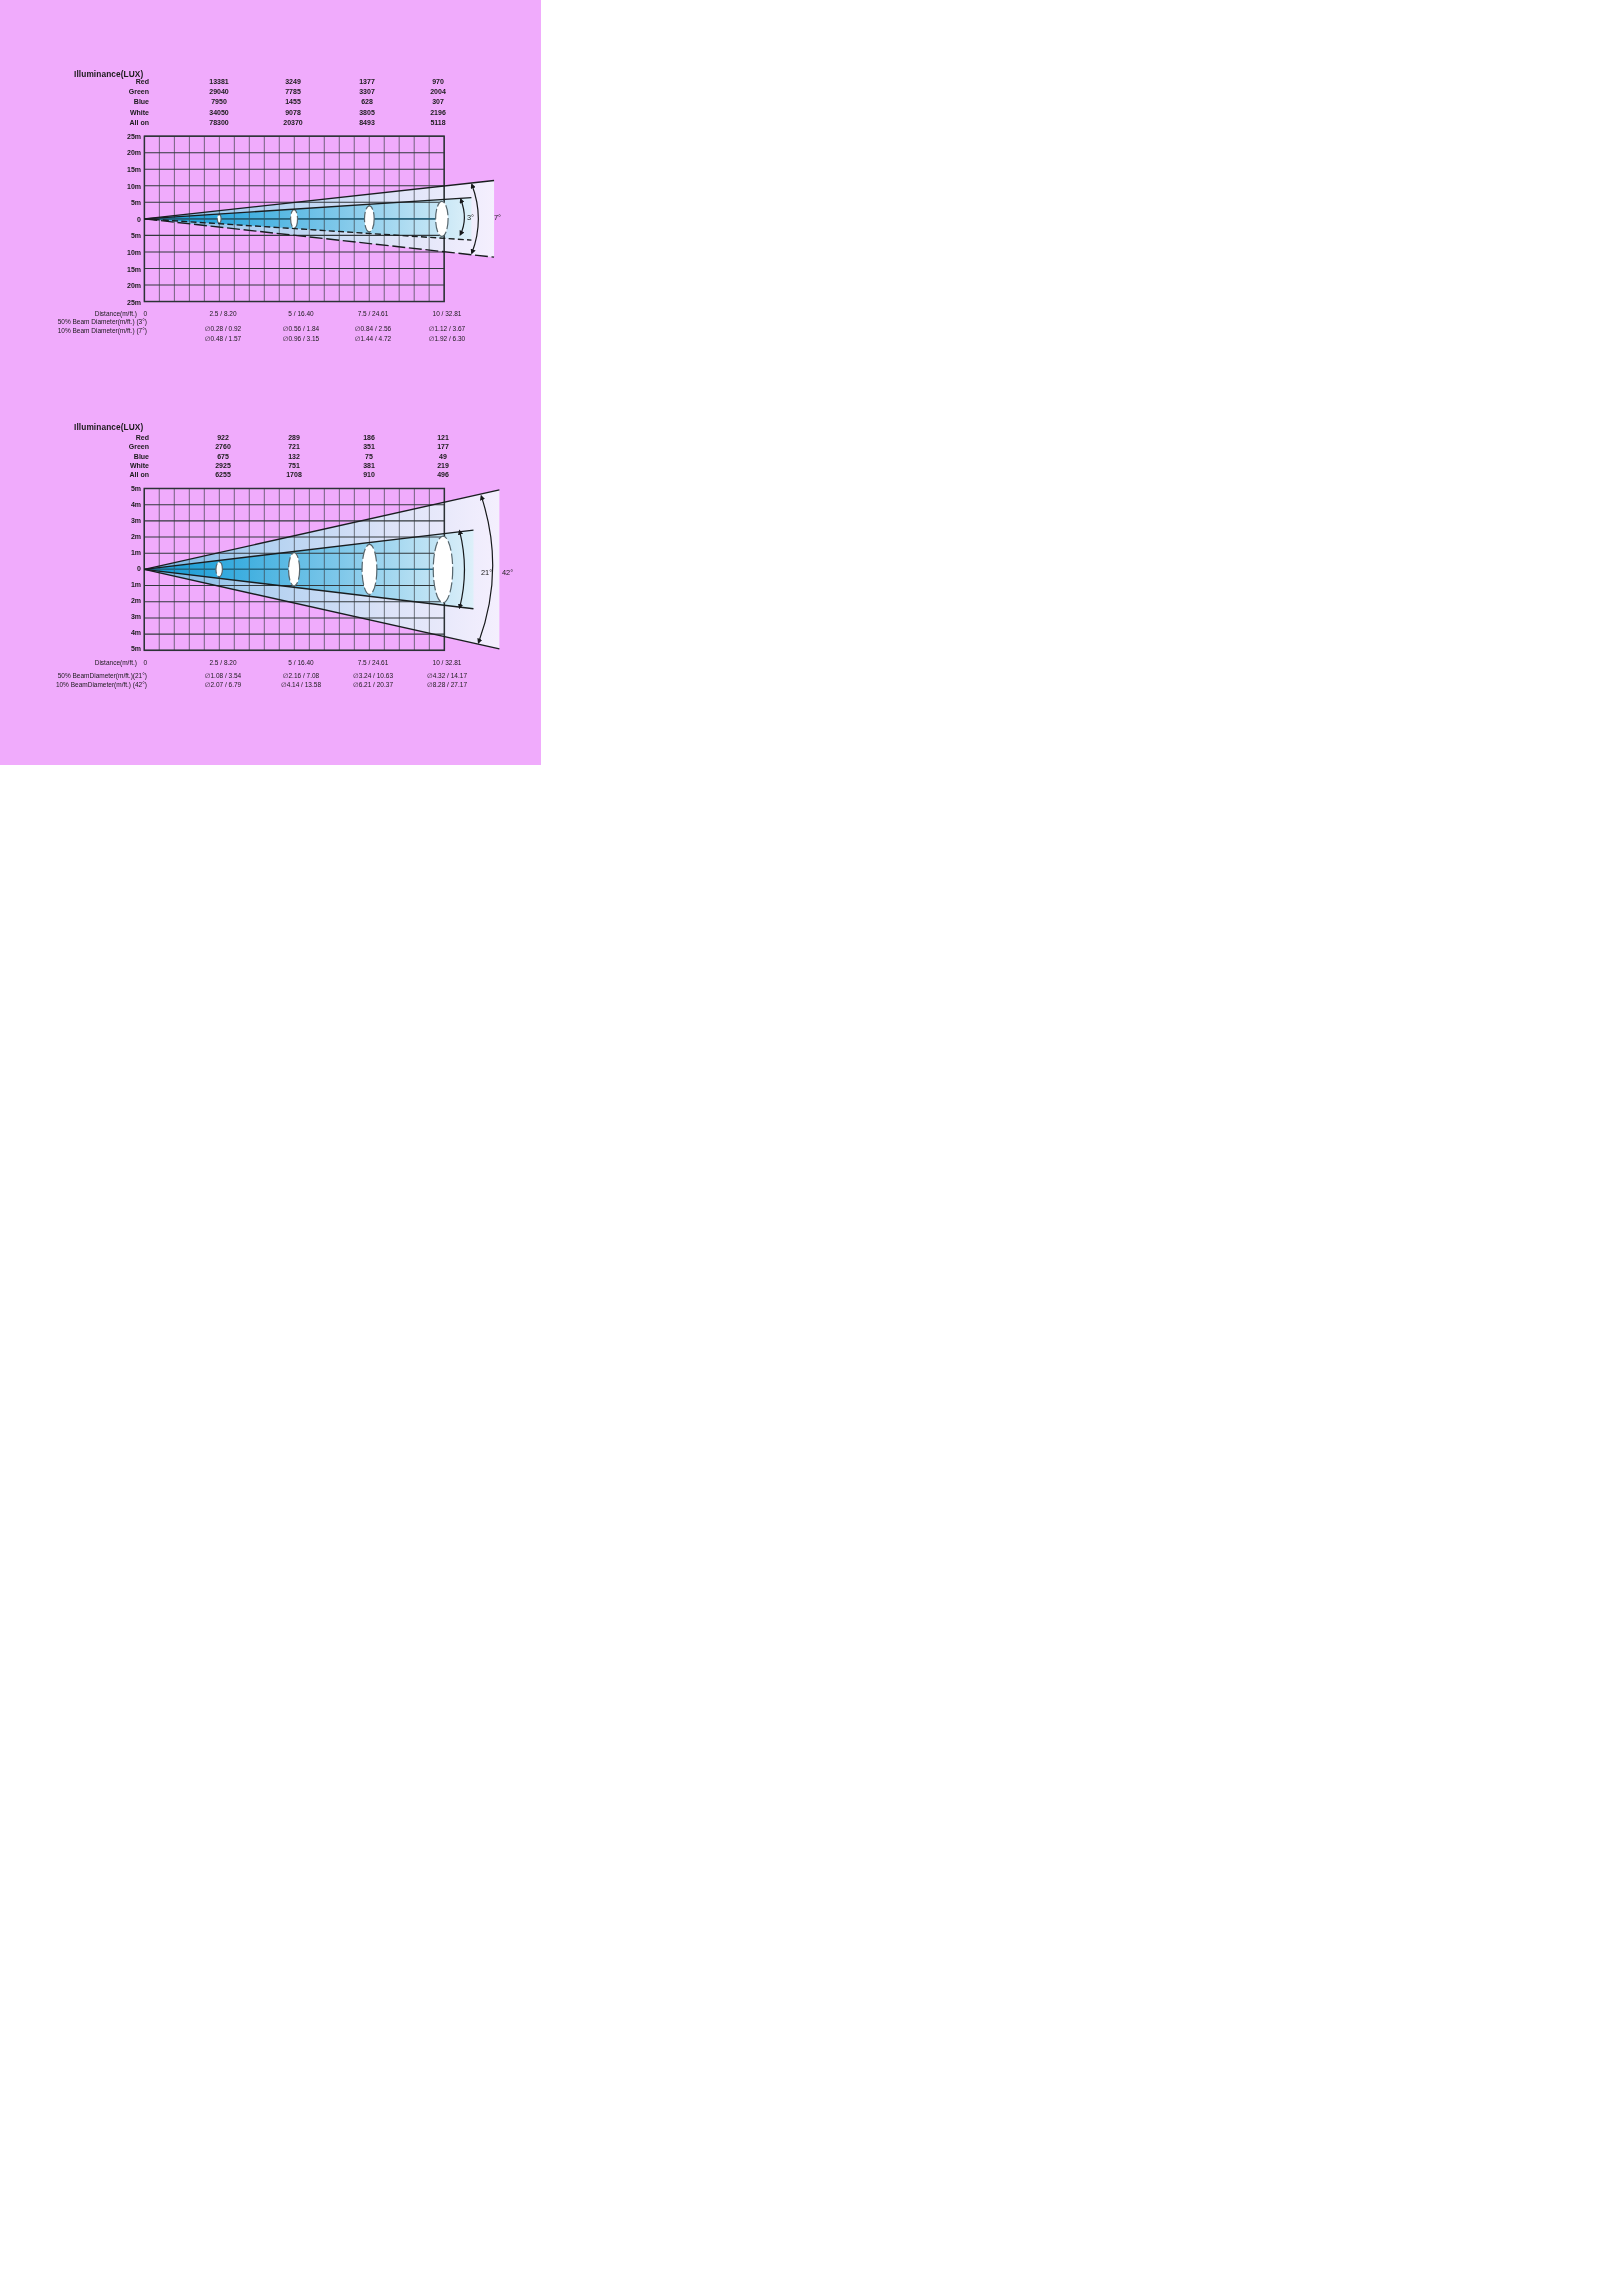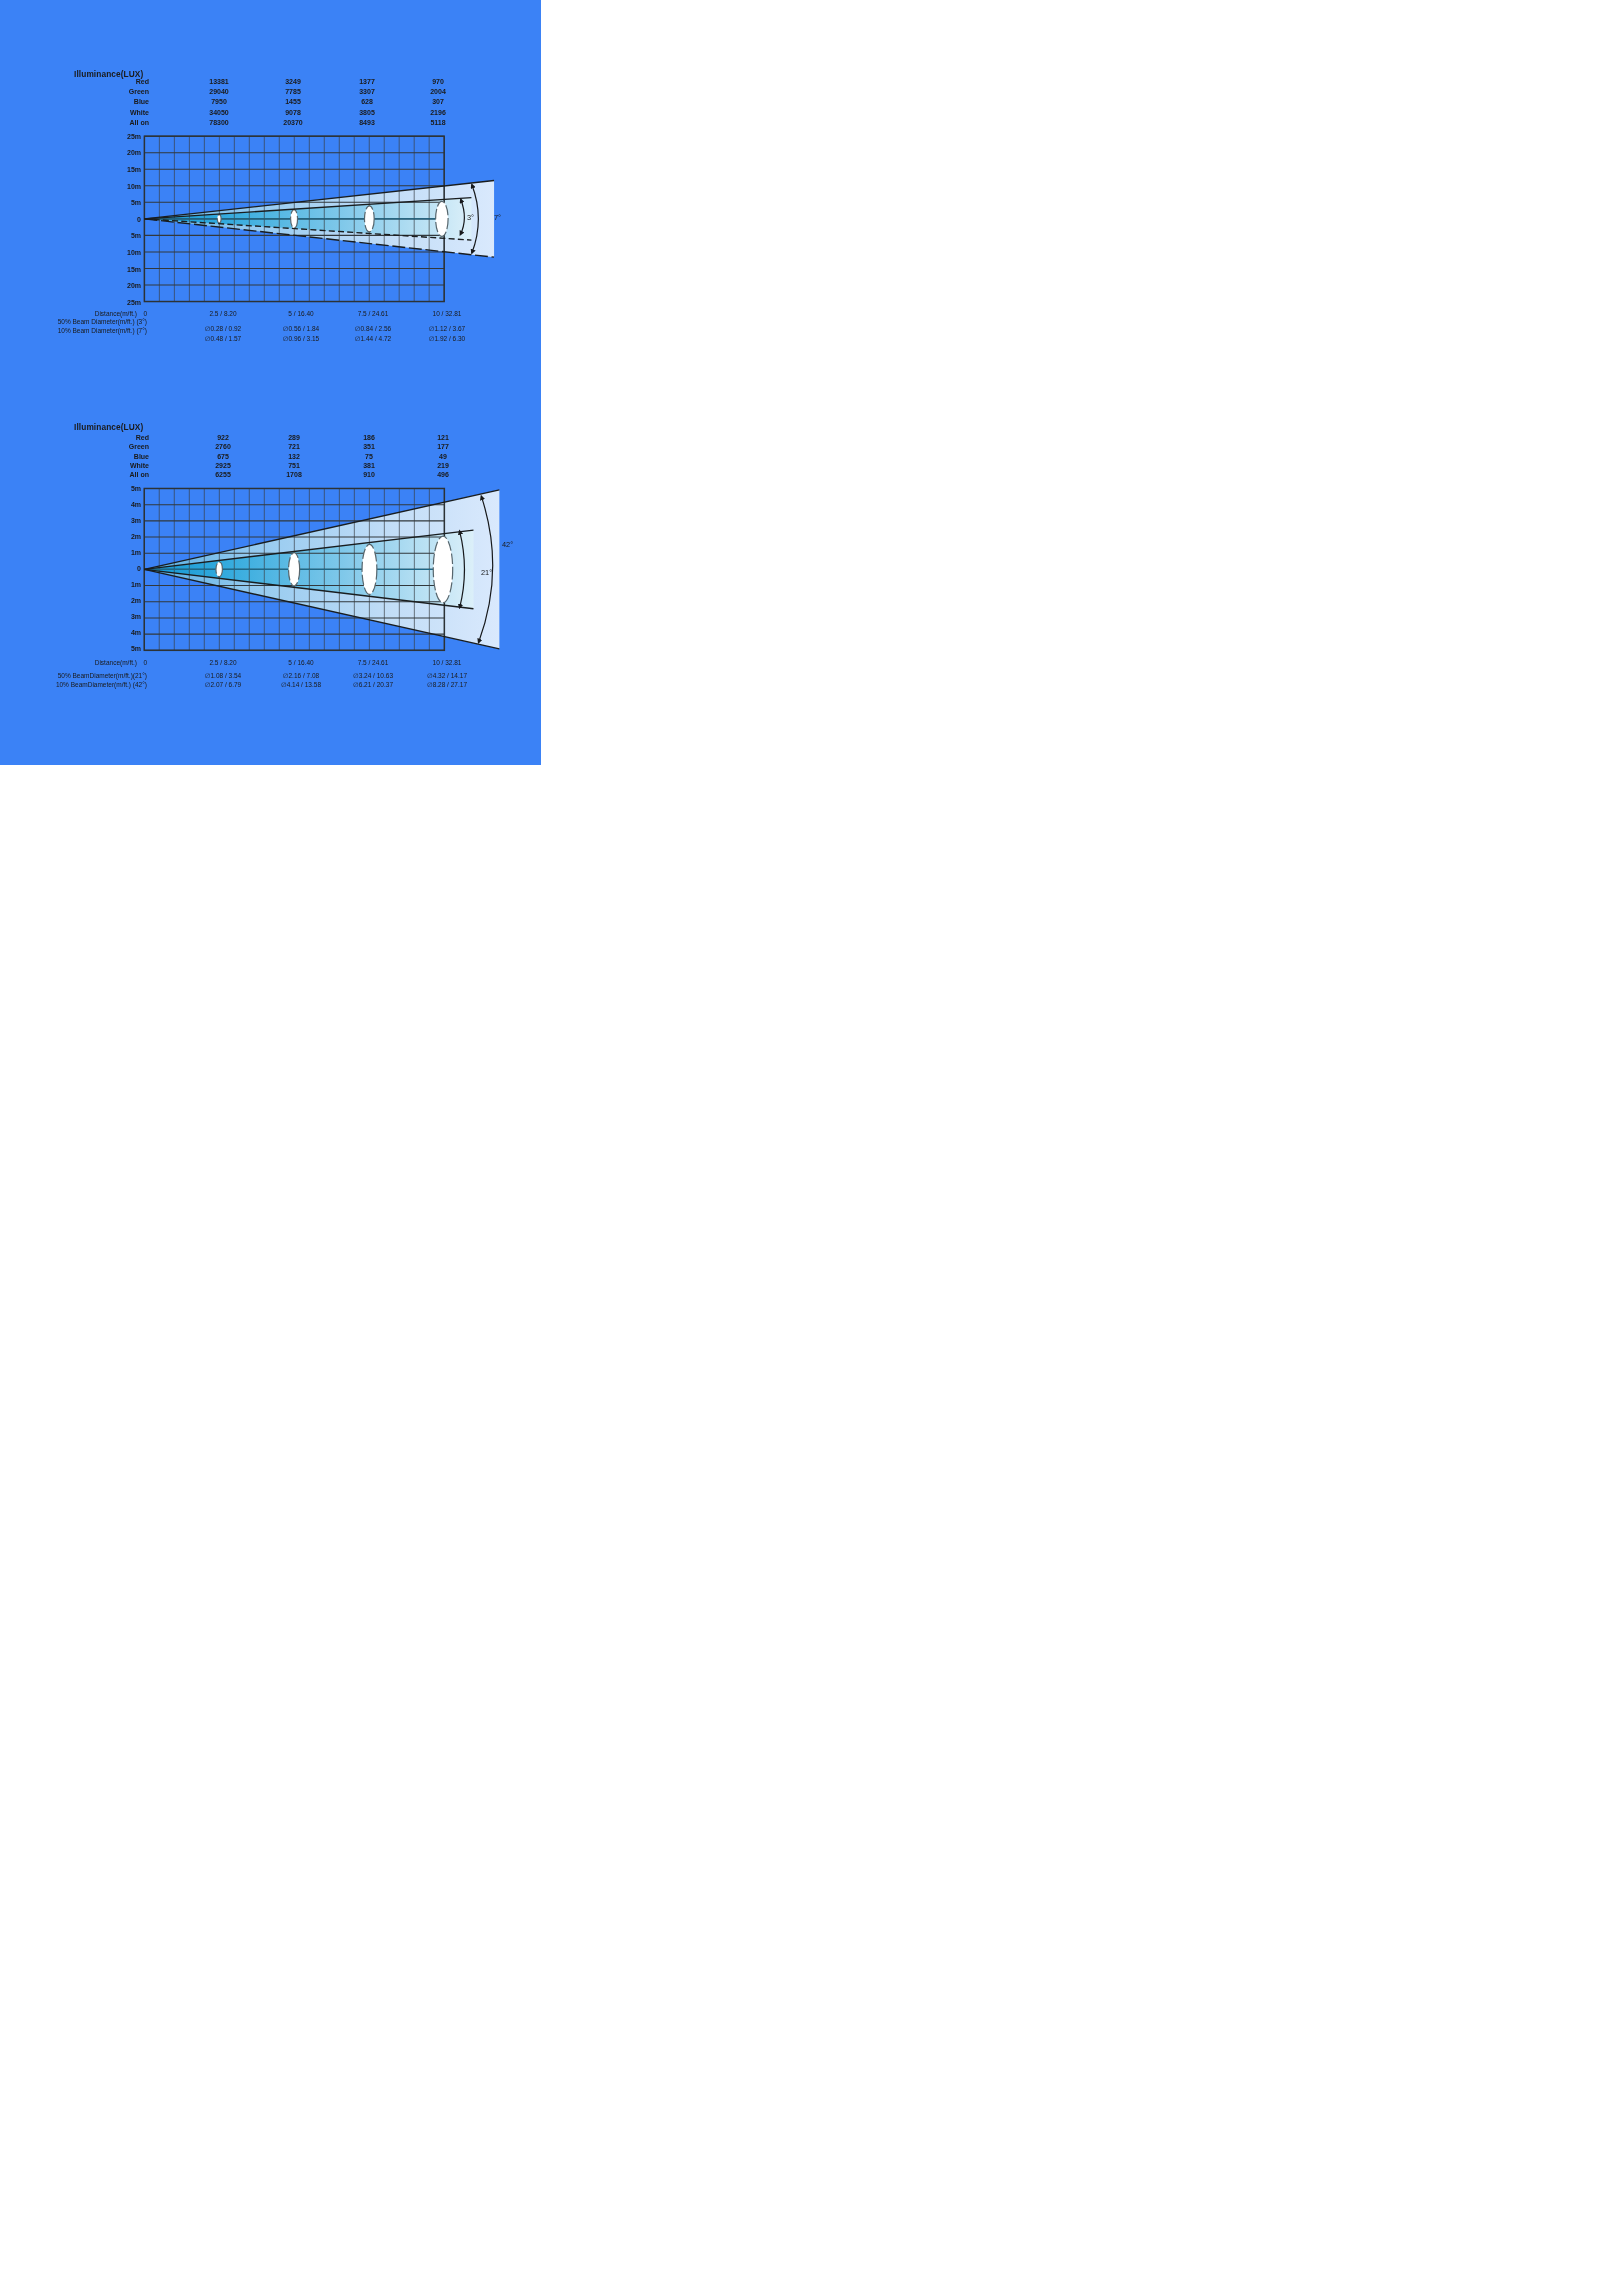--- a/index.html
+++ b/index.html
@@ -1,16 +1,16 @@
 <!DOCTYPE html>
 <html style="font-size:7.4px"><head>
 <meta charset="utf-8">
 <style>
   html,body{margin:0;padding:0;background:#ffffff;}
-  .page{position:relative;width:541px;height:765px;background:#3b82f6;overflow:hidden;
+  .page{position:relative;width:541px;height:765px;background:#f0abfc;overflow:hidden;
         font-family:"Liberation Sans",sans-serif;color:#1a1a1a;}
   .title{position:absolute;left:74px;margin:0;font-size:8.3px;font-weight:700;letter-spacing:0.1px;}
   #t1{top:69px} #t2{top:422px}
 
   .ttable{position:absolute;left:0;width:541px;}
   #tab1{top:78px} #tab2{top:434px}
   .trow{position:relative;height:10.2px;}
   .chart2 .trow{height:9.3px;}
   .tlabel{position:absolute;right:392px;font-size:7px;font-weight:700;white-space:nowrap;}
   .tval{position:absolute;width:74px;text-align:center;font-size:7px;font-weight:700;}
@@ -20,21 +20,21 @@
   .yaxis{position:absolute;left:88px;width:53px;}
   #y1{top:128px} #y2{top:480px}
   .ylab{display:flex;align-items:center;justify-content:flex-end;font-size:7px;font-weight:700;}
   .chart1 .ylab{height:16.6px;} .chart2 .ylab{height:16px;}
 
   svg.diagram{position:absolute;left:0;}
   #svg1{top:120px} #svg2{top:481px}
 
   .angle{position:absolute;width:23px;text-align:center;font-size:7.4px;white-space:nowrap;}
   #a3{left:459px;top:213px} #a7{left:486px;top:213px}
-  #a21{left:475px;top:568px} #a42{left:496px;top:540px}
+  #a21{left:475px;top:568px} #a42{left:496px;top:568px}
 
   .brow{position:absolute;left:0;width:541px;font-size:6.5px;white-space:nowrap;}
   .rlab{position:absolute;left:0;text-align:right;white-space:nowrap;}
   .rlab.dist{width:137px;} .rlab.beam{width:147px;}
   .bzero{position:absolute;left:137px;width:16.7px;text-align:center;}
   .bval{position:absolute;width:74px;text-align:center;}
   .c1{left:186px}.c2{left:264px}.c3{left:336px}.c4{left:410px}
   #d1{top:310px} #b50l1{top:318px} #b50v1{top:325px} #b10l1{top:327px} #b10v1{top:335px}
   #d2{top:659px} #b50l2{top:672px} #b50v2{top:672px} #b10l2{top:681px} #b10v2{top:681px}
 </style>

